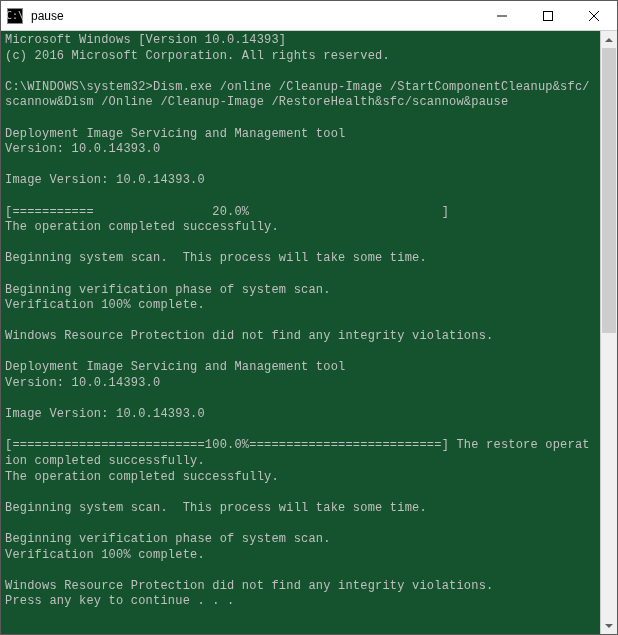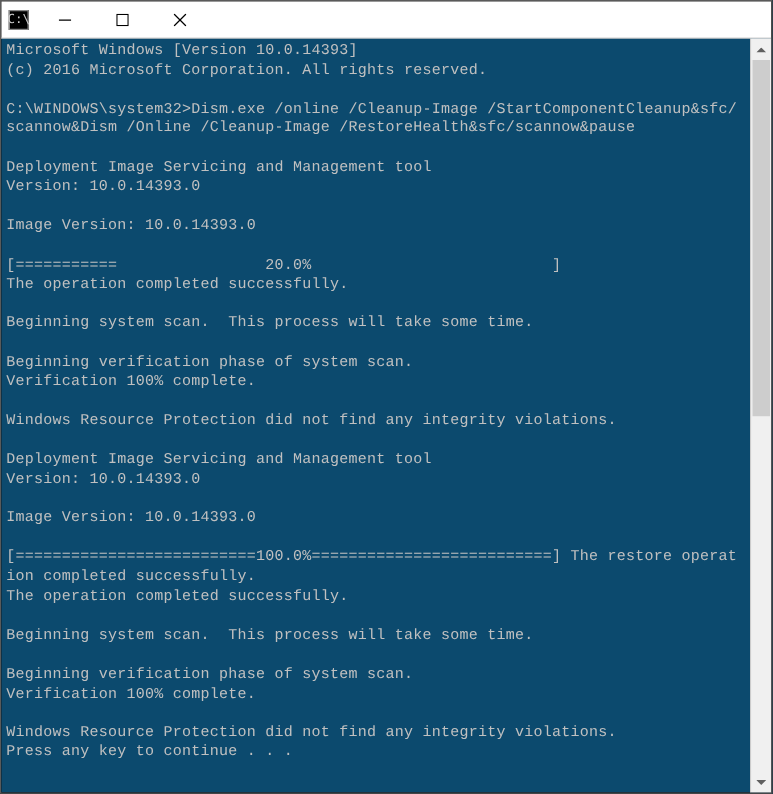--- a/index.html
+++ b/index.html
@@ -48,21 +48,21 @@
       display: flex;
       align-items: center;
       justify-content: center;
       font-family: 'Segoe UI', sans-serif;
       font-size: 10px;
       color: #000;
     }
     .titlebar-btn svg { display: block; }
     .console-area {
       position: relative;
-      background: #0c4a6e;
+      background: #14532d;
       height: calc(100% - 30px);
       display: flex;
     }
     .console-content {
       flex: 1;
       color: #c0c0c0;
       font-size: 12px;
       line-height: 15.6px;
       padding: 2px 4px;
       white-space: pre-wrap;
@@ -98,20 +98,21 @@
       top: 0;
       height: 50%;
       background: #cdcdcd;
     }
   </style>
 </head>
 <body>
 
 <div class="titlebar">
   <div class="titlebar-icon">C:\</div>
+  <div class="titlebar-title">pause</div>
   <div class="titlebar-buttons">
     <div class="titlebar-btn">
       <svg width="10" height="10" viewBox="0 0 10 10">
           <line x1="0" y1="5" x2="10" y2="5" stroke="#000" stroke-width="1"></line>
         </svg>
     </div>
     <div class="titlebar-btn">
       <svg width="10" height="10" viewBox="0 0 10 10">
           <rect x="0.5" y="0.5" width="9" height="9" fill="none" stroke="#000" stroke-width="1"></rect>
         </svg>

